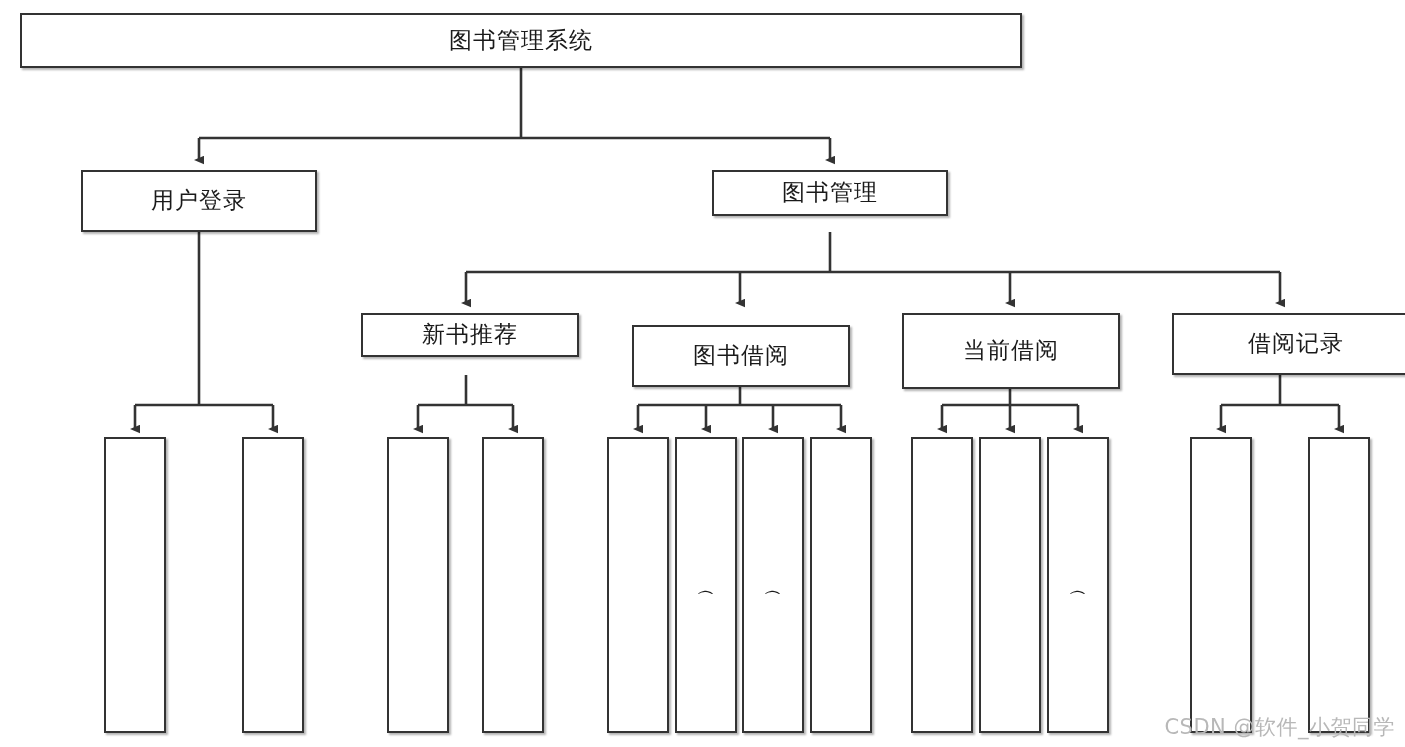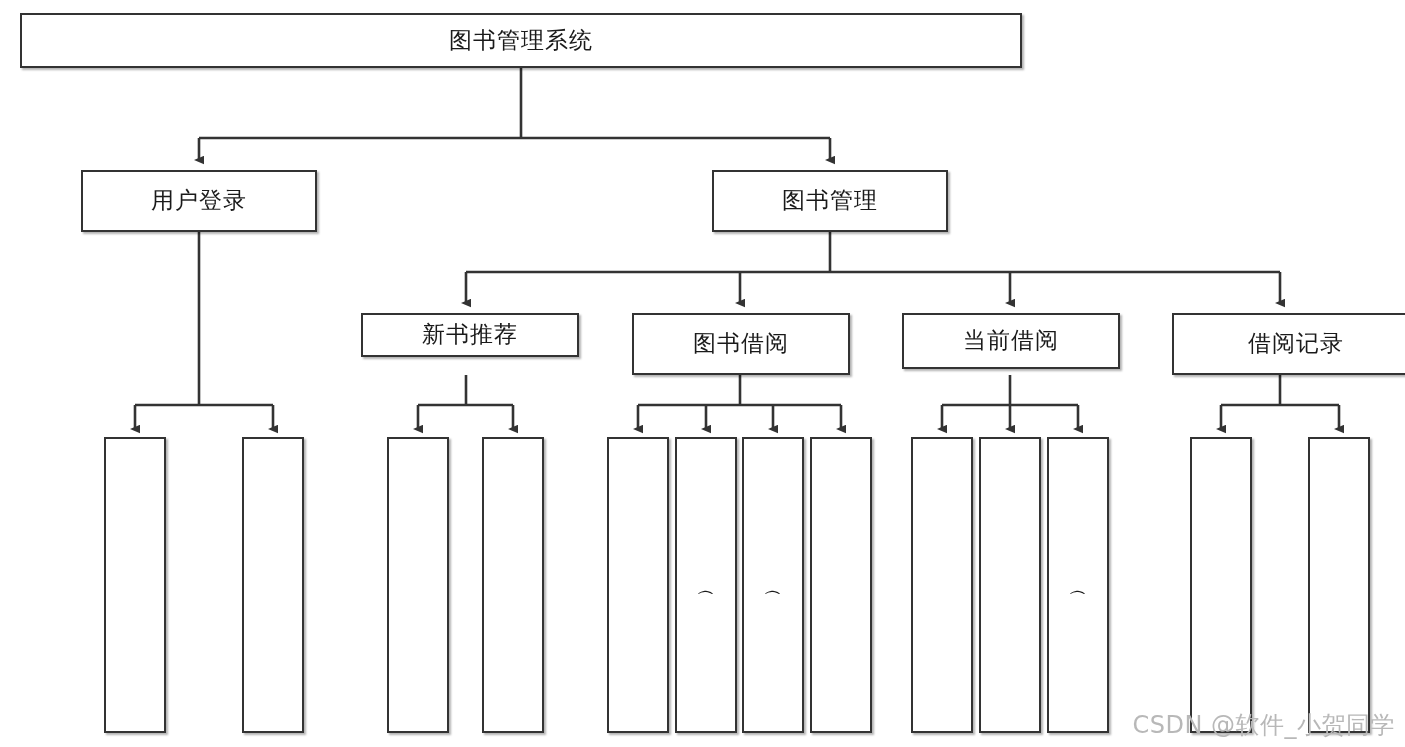--- a/index.html
+++ b/index.html
@@ -57,21 +57,21 @@
     line-height: 1.12;
     letter-spacing: 2px;
     text-align: center;
     max-height: 100%;
     overflow: hidden;
   }
   .watermark {
     position: absolute;
     right: 10px;
     bottom: 6px;
-    font-size: 24px;
+    font-size: 21px;
     color: #b8b8b8;
     letter-spacing: 0.5px;
     white-space: nowrap;
   }
 </style>
 </head>
 <body>
 
 <div id="canvas">
 
@@ -125,31 +125,31 @@
     </g>
   </svg>
 
   <div class="node horiz root" style="left:20px; top:13px; width:1002px; height:55px;">
     <span>图书管理系统</span>
   </div>
 
   <div class="node horiz" style="left:81px; top:170px; width:236px; height:62px;">
     <span>用户登录</span>
   </div>
-  <div class="node horiz" style="left:712px; top:170px; width:236px; height:62px;">
+  <div class="node horiz" style="left:712px; top:170px; width:236px; height:46px;">
     <span>图书管理</span>
   </div>
 
   <div class="node horiz" style="left:361px; top:313px; width:218px; height:44px;">
     <span>新书推荐</span>
   </div>
-  <div class="node horiz" style="left:632px; top:313px; width:218px; height:62px;">
+  <div class="node horiz" style="left:632px; top:325px; width:218px; height:62px;">
     <span>图书借阅</span>
   </div>
-  <div class="node horiz" style="left:902px; top:313px; width:218px; height:56px;">
+  <div class="node horiz" style="left:902px; top:313px; width:218px; height:76px;">
     <span>当前借阅</span>
   </div>
   <div class="node horiz" style="left:1172px; top:313px; width:248px; height:62px;">
     <span>借阅记录</span>
   </div>
 
   <div class="node vert" style="left:104px; top:437px; width:62px; height:296px;">
     <span class="vlabel">用户登录</span>
   </div>
   <div class="node vert" style="left:242px; top:437px; width:62px; height:296px;">

